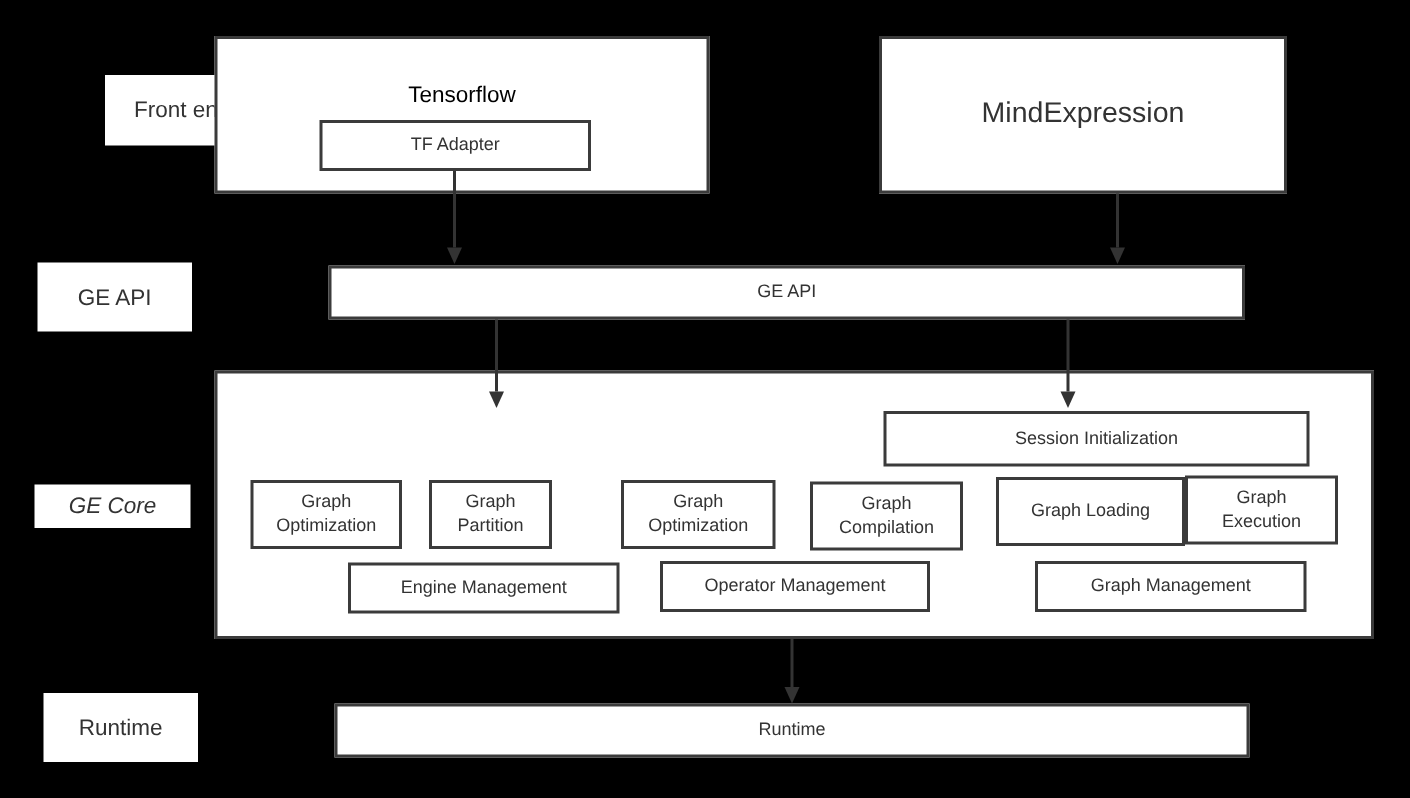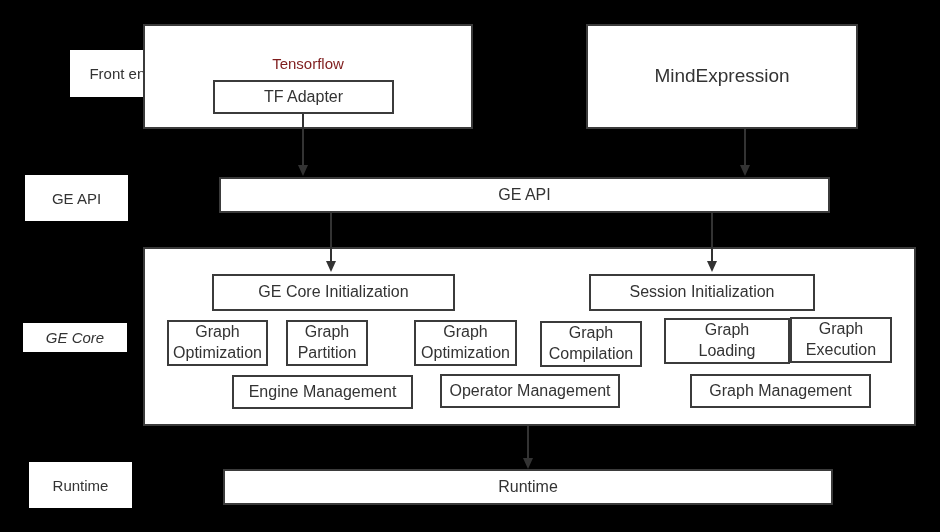--- a/index.html
+++ b/index.html
@@ -14,21 +14,21 @@
   }
   .box {
     position: absolute;
     background: #fff;
     border: 2px solid #3b3b3b;
     box-sizing: border-box;
     display: flex;
     align-items: center;
     justify-content: center;
     text-align: center;
-    font-size: 16px;
+    font-size: 12px;
     color: #333;
     line-height: 1.3;
   }
   .row-label {
     position: absolute;
     background: #fff;
     box-sizing: border-box;
     display: flex;
     align-items: center;
     justify-content: center;
@@ -40,21 +40,21 @@
     position: absolute;
     background: #fff;
     border: 2px solid #3b3b3b;
     box-sizing: border-box;
   }
   .floating-title {
     position: absolute;
     width: 100%;
     text-align: center;
     font-size: 15px;
-    color: #7f1d1d;
+    color: #000000;
   }
   .arrow {
     position: absolute;
     width: 2px;
     background: #333;
   }
   .arrow::after {
     content: "";
     position: absolute;
     bottom: -11px;
@@ -80,22 +80,21 @@
     <div class="floating-title" style="top:29px;">Tensorflow</div>
   </div>
   <div class="box" style="left:213px; top:80px; width:181px; height:34px;">TF Adapter</div>
 
   <div class="box" style="left:586px; top:24px; width:272px; height:105px; font-size:19px;">MindExpression</div>
 
   <div class="box" style="left:219px; top:177px; width:611px; height:36px;">GE API</div>
 
   <div class="container-box" style="left:143px; top:247px; width:773px; height:179px;"></div>
 
-  <div class="box" style="left:212px; top:274px; width:243px; height:37px;">GE Core Initialization</div>
-  <div class="box" style="left:589px; top:274px; width:226px; height:37px;">Session Initialization</div>
+  <div class="box" style="left:589px; top:274px; width:284px; height:37px;">Session Initialization</div>
 
   <div class="box" style="left:167px; top:320px; width:101px; height:46px; padding:0 6px;">Graph Optimization</div>
   <div class="box" style="left:286px; top:320px; width:82px; height:46px; padding:0 6px;">Graph Partition</div>
   <div class="box" style="left:540px; top:321px; width:102px; height:46px; padding:0 6px;">Graph Compilation</div>
   <div class="box" style="left:414px; top:320px; width:103px; height:46px; padding:0 6px;">Graph Optimization</div>
   <div class="box" style="left:664px; top:318px; width:126px; height:46px; padding:0 20px;">Graph Loading</div>
   <div class="box" style="left:790px; top:317px; width:102px; height:46px; padding:0 6px;">Graph Execution</div>
 
   <div class="box" style="left:193px; top:375px; width:181px; height:34px;margin-left:39px;">Engine Management</div>
   <div class="box" style="left:690px; top:374px; width:181px; height:34px;">Graph Management</div>

